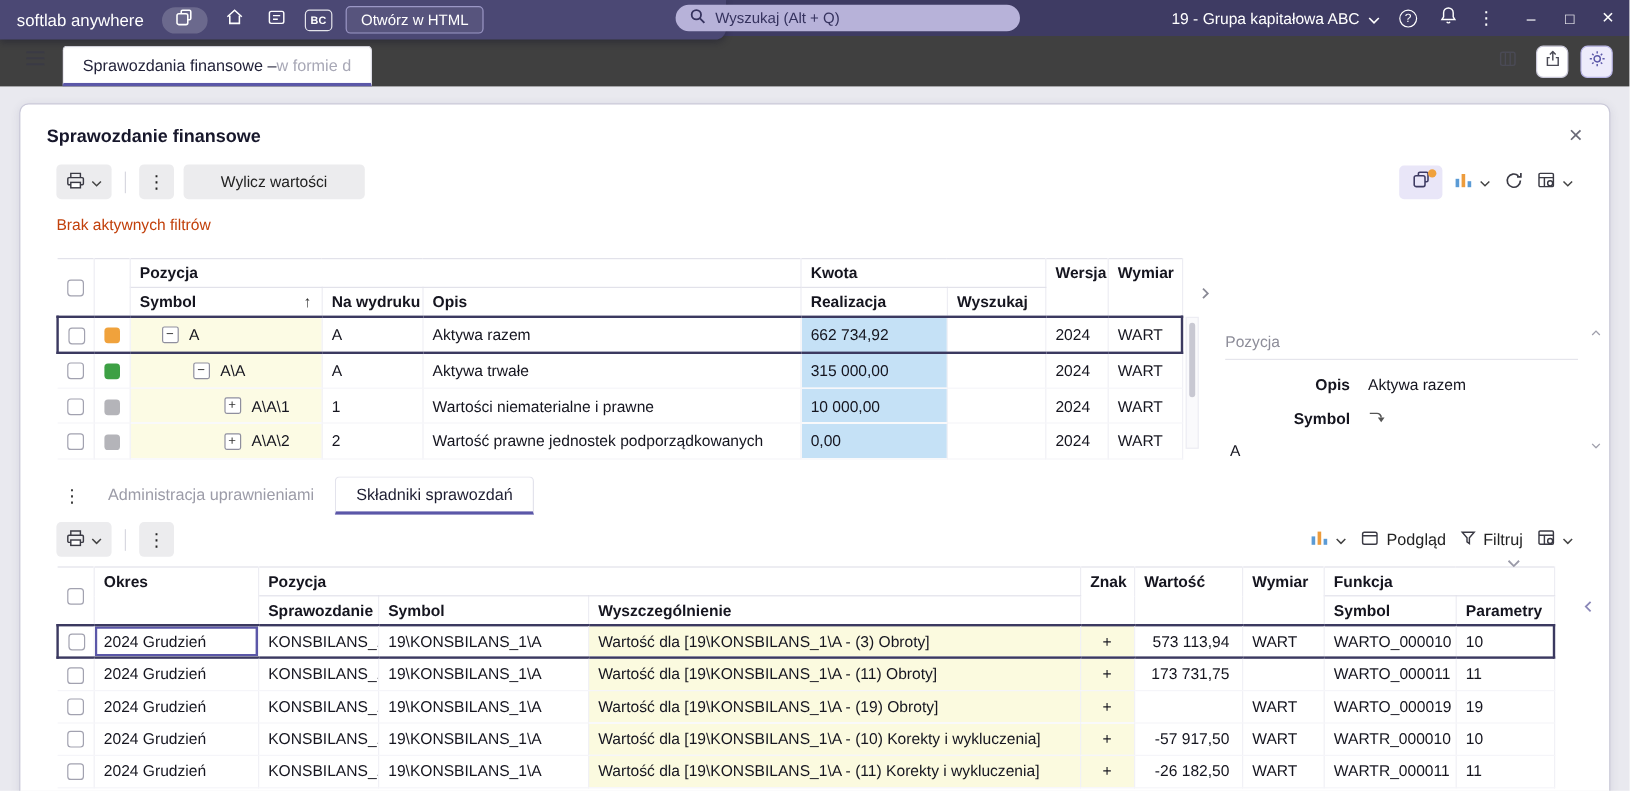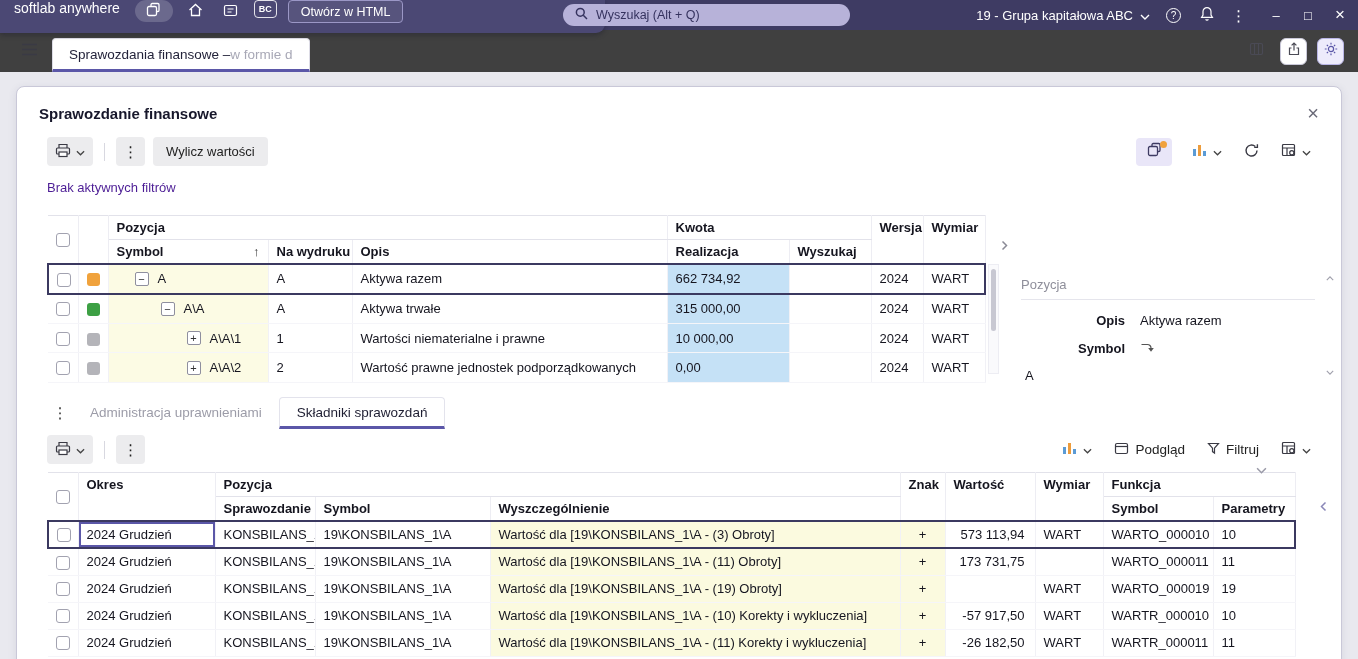--- a/index.html
+++ b/index.html
@@ -2,21 +2,21 @@
 <html><head>
 <meta charset="utf-8">
 <style>
 *{box-sizing:border-box;margin:0;padding:0}
 html,body{width:1358px;height:659px;overflow:hidden}
 body{position:relative;background:#E9E9EF;font-family:"Liberation Sans",sans-serif;color:#15151F}
 
 
 .titlebar{position:relative;height:30px;background:#3E3B63;color:#fff;z-index:6}
 .tb-left{position:absolute;left:0;top:0;height:33px;width:605px;background:#4B4874;border-radius:0 0 9px 0;
-  box-shadow:0 2px 5px rgba(20,20,40,.35);display:flex;gap:11px;padding:0 14px;z-index:2}
+  box-shadow:0 2px 5px rgba(20,20,40,.35);display:flex;align-items:center;gap:11px;padding:0 14px;z-index:2}
 .brand{font-size:14px;white-space:nowrap;margin-right:4px}
 .tb-pill{width:38px;height:22px;border-radius:11px;background:rgba(255,255,255,.18);display:flex;align-items:center;justify-content:center;cursor:pointer}
 .tb-ic{width:24px;height:24px;display:flex;align-items:center;justify-content:center;cursor:pointer}
 .bc-badge{width:23px;height:18px;border:1px solid rgba(255,255,255,.85);border-radius:4px;font-size:9px;display:flex;align-items:center;justify-content:center;font-weight:700;cursor:pointer}
 .open-html{height:23px;padding:0 12px;background:rgba(255,255,255,.07);border:1px solid #9B97C6;border-radius:4px;color:#fff;font-size:12.5px;font-family:inherit;cursor:pointer;white-space:nowrap}
 .tb-search{position:absolute;left:563px;top:4px;width:287px;height:22px;background:#B7B2D9;border-radius:11px;display:flex;align-items:center;gap:8px;padding:0 12px;color:#35325E;font-size:12.5px;cursor:text;z-index:3}
 .tb-right{position:absolute;right:0;top:0;height:30px;display:flex;align-items:center;padding-right:2px}
 .ctx{display:flex;gap:7px;font-size:13px;cursor:pointer;white-space:nowrap;margin-right:16px}
 .help-circle{width:15px;height:15px;border:1.2px solid #fff;border-radius:50%;font-size:10px;display:flex;align-items:center;justify-content:center;cursor:pointer;margin-right:16px}
 .tb-bell{display:flex;align-items:center;justify-content:center;width:20px;height:20px;cursor:pointer;margin-right:14px}
@@ -37,27 +37,27 @@
 
 .card{position:absolute;left:16px;right:16px;top:86px;bottom:-100px;background:#fff;border:1px solid #C9C8D8;border-radius:8px;box-shadow:0 2px 8px rgba(60,60,100,.10);overflow:hidden}
 .card-head{display:flex;align-items:center;padding:16px 22px 8px}
 .card-title{font-size:15px;font-weight:700;color:#17172B}
 .card-close{margin-left:auto;font-size:20px;color:#6A6A78;cursor:pointer;line-height:1}
 
 
 .toolbar{display:flex;align-items:center;gap:8px;padding:6px 28px 6px 30px}
 .tbtn{display:inline-flex;align-items:center;justify-content:center;gap:5px;height:29px;min-width:29px;background:#ECECEE;border:none;border-radius:4px;font-size:13px;font-family:inherit;color:#222;cursor:pointer;padding:0 8px}
 .tbtn.kebab{width:29px;font-size:15px;padding:0}
-.tbtn.label{padding:0 13px}
+.tbtn.label{padding:0 31px}
 .tsep{width:1px;height:18px;background:#D8D8E0;margin:0 3px}
-.toolbar .right{margin-left:auto;display:flex;align-items:center;gap:18px}
+.toolbar .right{margin-left:auto;display:flex;align-items:center;gap:8px}
 .ghost{display:inline-flex;align-items:center;gap:6px;background:none;border:none;font-size:13.5px;font-family:inherit;color:#222;cursor:pointer;padding:4px 2px}
 .layers-btn{position:relative;width:36px;height:28px;background:#E9E6F8;border-radius:4px;display:flex;align-items:center;justify-content:center;color:#3E3B63;cursor:pointer}
 .dot{position:absolute;top:3px;right:5px;width:7px;height:7px;border-radius:50%;background:#F0A13C}
-.filters{padding:8px 30px 14px;font-size:13px;color:#4c1d95}
+.filters{padding:8px 30px 14px;font-size:13px;color:#c2410c}
 
 
 .upper-area{display:flex;align-items:stretch;padding-left:30px;margin-top:6px}
 .grid{border-collapse:collapse;table-layout:fixed;font-size:13px;color:#15151F;border-top:1px solid #E2E2EA}
 .grid th{font-weight:700;text-align:left;padding:4px 8px;height:24px;border-bottom:1px solid #E2E2EA;border-right:1px solid #EDEDF3;background:#fff;overflow:hidden;white-space:nowrap;vertical-align:top}
 .grid thead tr:last-child th{border-bottom:1px solid #D9D9E2}
 .grid th.mid{vertical-align:middle;text-align:center}
 .grid td{height:27px;padding:0 8px;border-right:1px solid #F1F1F6;border-bottom:1px solid #F5F5F9;overflow:hidden;white-space:nowrap;cursor:default}
 .sort{float:right;font-weight:400;color:#333}
 .cb{display:inline-block;width:14px;height:14px;border:1.5px solid #A2A2B0;border-radius:3px;background:#fff;vertical-align:middle;cursor:pointer}

